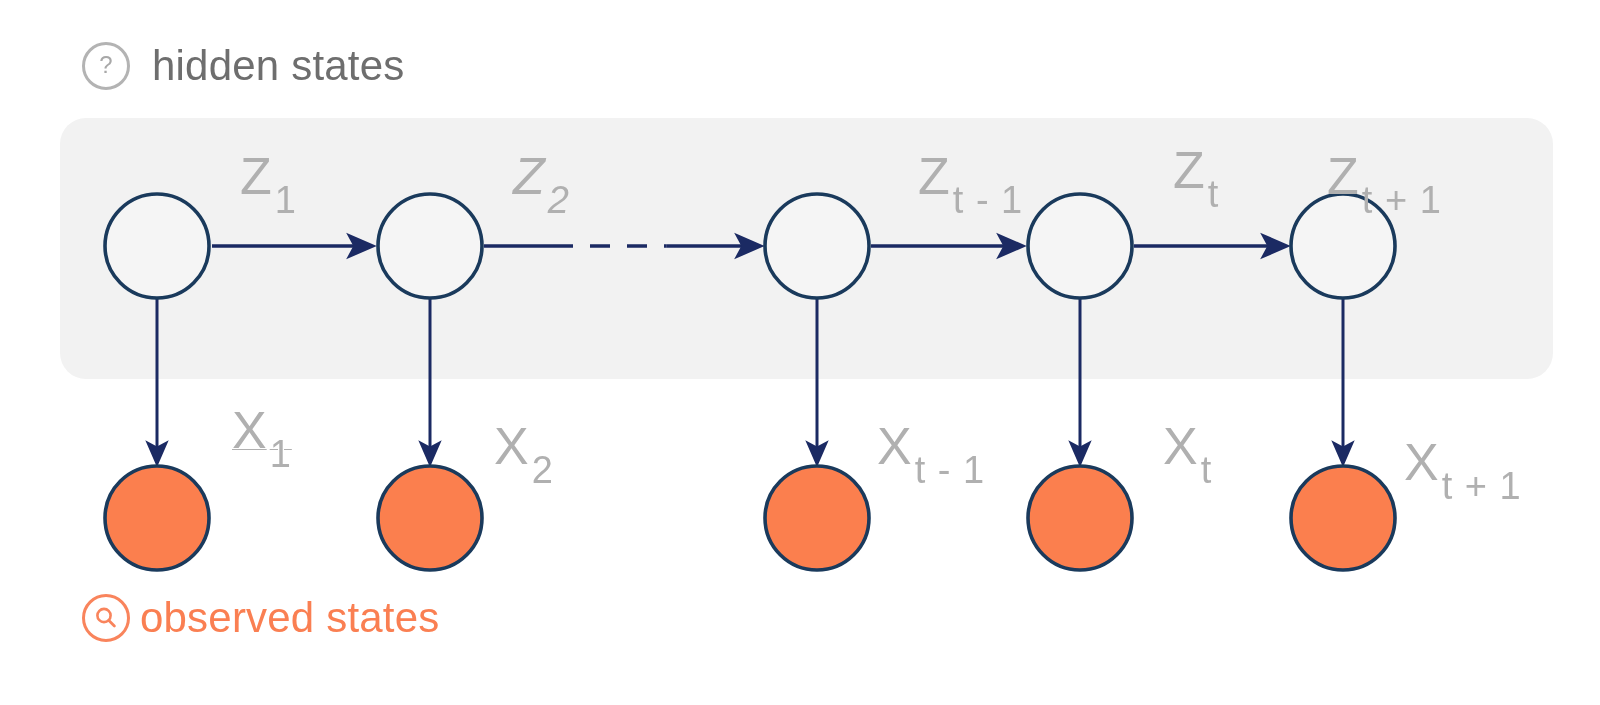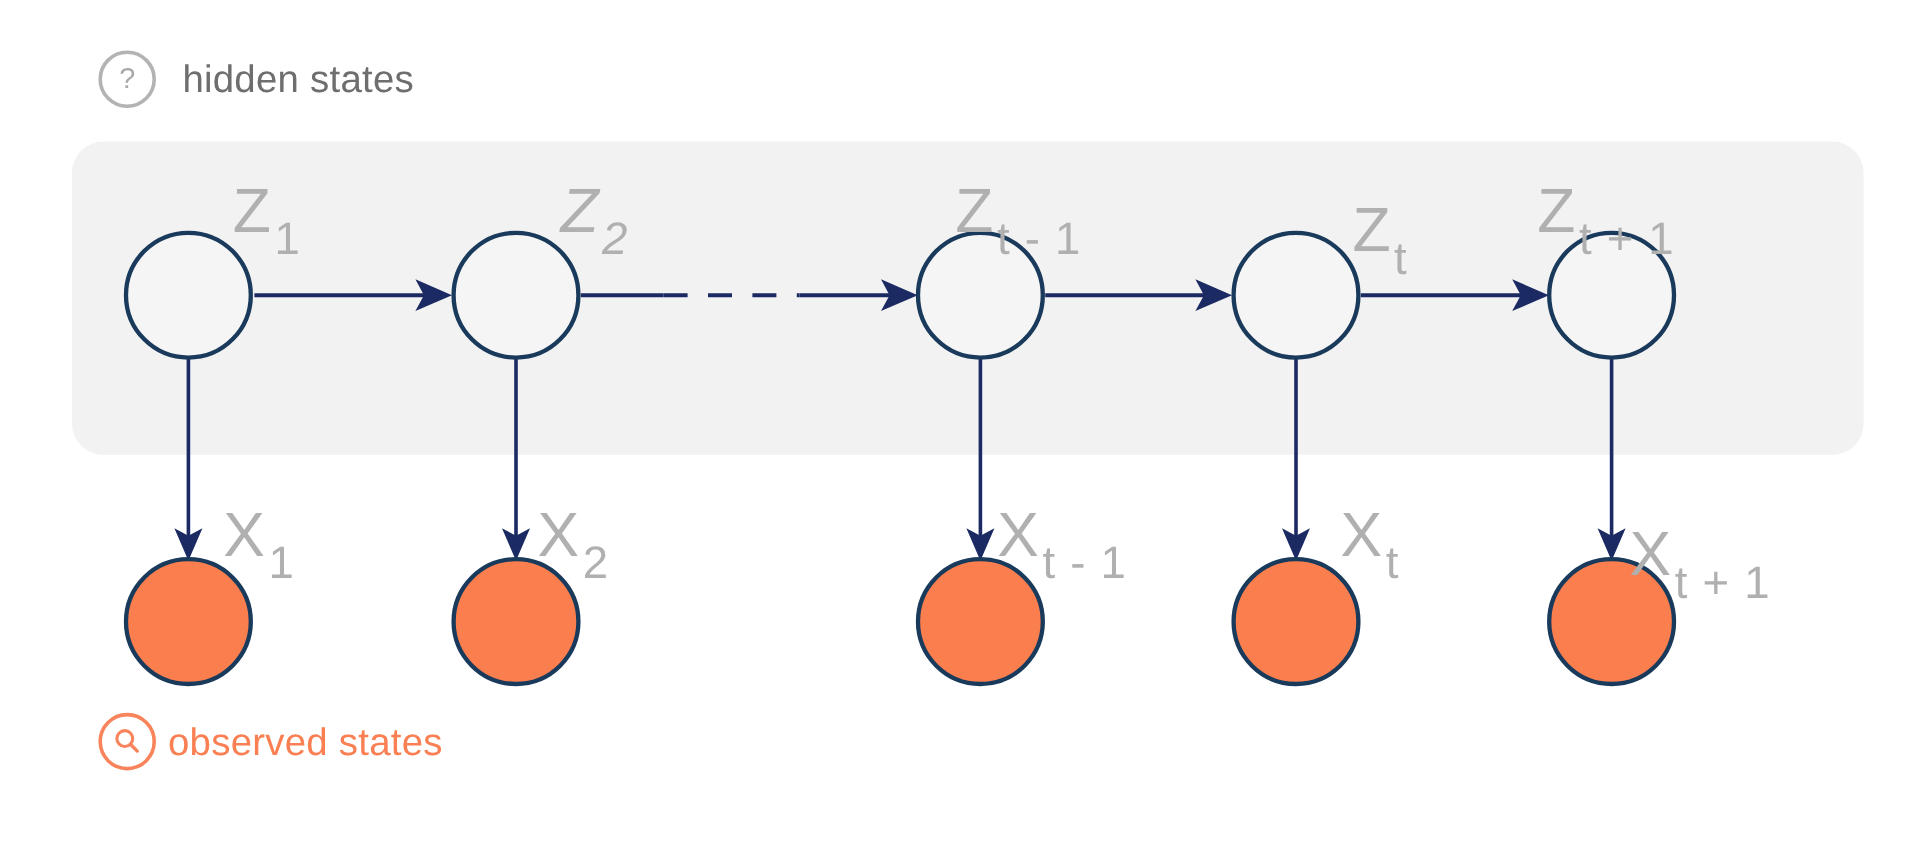--- a/index.html
+++ b/index.html
@@ -32,21 +32,21 @@
   .legend-icon {
     width: 48px;
     height: 48px;
     border-radius: 50%;
     display: flex;
     align-items: center;
     justify-content: center;
     box-sizing: border-box;
   }
   .legend-label {
-    font-size: 32px;
+    font-size: 42px;
     letter-spacing: 0.2px;
     white-space: nowrap;
   }
 
   #legend-hidden {
     left: 82px;
     top: 42px;
   }
   #legend-hidden .legend-icon {
     border: 3px solid #b3b3b3;
@@ -67,20 +67,21 @@
     color: #fa7f52;
   }
 
   
   .node-label {
     position: absolute;
     color: #b0b0b0;
     white-space: nowrap;
     line-height: 1;
     pointer-events: none;
+    margin-left: 46px;
   }
   .node-label .base {
     font-size: 52px;
   }
   .node-label .sub {
     font-size: 38px;
     position: relative;
     top: 19px;
     left: 3px;
     letter-spacing: 1px;
@@ -144,21 +145,21 @@
       <circle cx="12" cy="11.5" r="6.6" fill="none" stroke="#f9845c" stroke-width="2.6"></circle>
       <line x1="16.9" y1="16.4" x2="22.4" y2="21.9" stroke="#f9845c" stroke-width="2.8" stroke-linecap="round"></line>
     </svg>
   </span>
   <span class="legend-label">observed states</span>
 </div>
 
 <div id="labels-layer">
     <div class="node-label" style="left: 194px; top: 150px;"><span class="base">Z</span><span class="sub">1</span></div>
     <div class="node-label" style="left: 467px; top: 150px; font-style: italic;"><span class="base">Z</span><span class="sub">2</span></div>
-    <div class="node-label" style="left: 796px; top: 150px;"><span class="base">Z</span><span class="sub">t - 1</span></div>
-    <div class="node-label" style="left: 1127px; top: 166px;"><span class="base">Z</span><span class="sub">t</span></div>
+    <div class="node-label" style="left: 872px; top: 150px;"><span class="base">Z</span><span class="sub">t - 1</span></div>
+    <div class="node-label" style="left: 1127px; top: 144px;"><span class="base">Z</span><span class="sub">t</span></div>
     <div class="node-label" style="left: 1281px; top: 150px;"><span class="base">Z</span><span class="sub">t + 1</span></div>
-    <div class="node-label" style="left: 186px; top: 420px;"><span class="base">X</span><span class="sub">1</span></div>
+    <div class="node-label" style="left: 186px; top: 404px; text-decoration: underline;"><span class="base">X</span><span class="sub">1</span></div>
     <div class="node-label" style="left: 448px; top: 420px;"><span class="base">X</span><span class="sub">2</span></div>
     <div class="node-label" style="left: 831px; top: 420px; text-align: center;"><span class="base">X</span><span class="sub">t - 1</span></div>
     <div class="node-label" style="left: 1117px; top: 420px;"><span class="base">X</span><span class="sub">t</span></div>
     <div class="node-label" style="left: 1358px; top: 436px;"><span class="base">X</span><span class="sub">t + 1</span></div>
   </div>
 
 </body></html>

